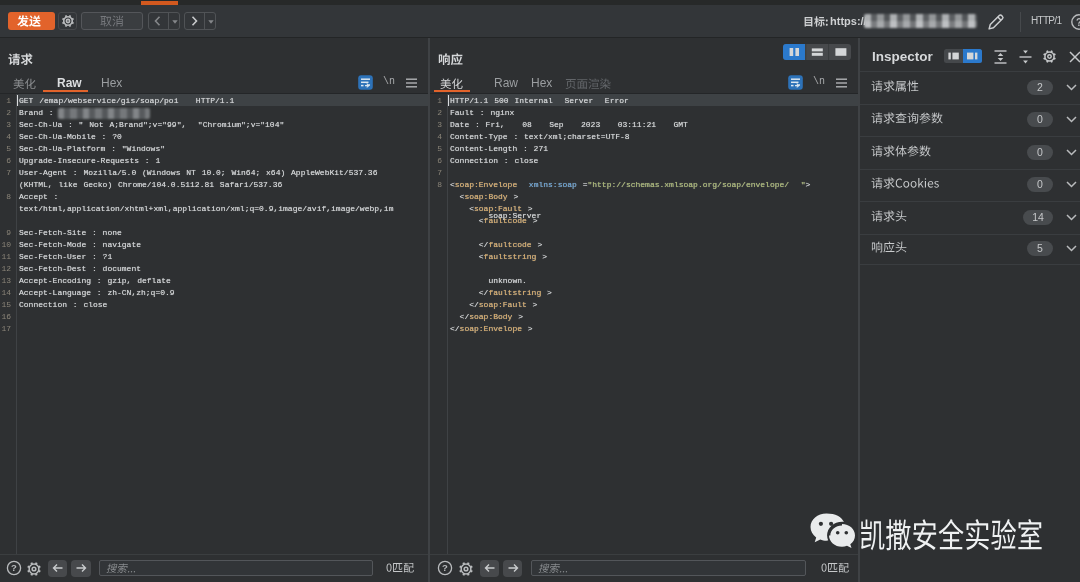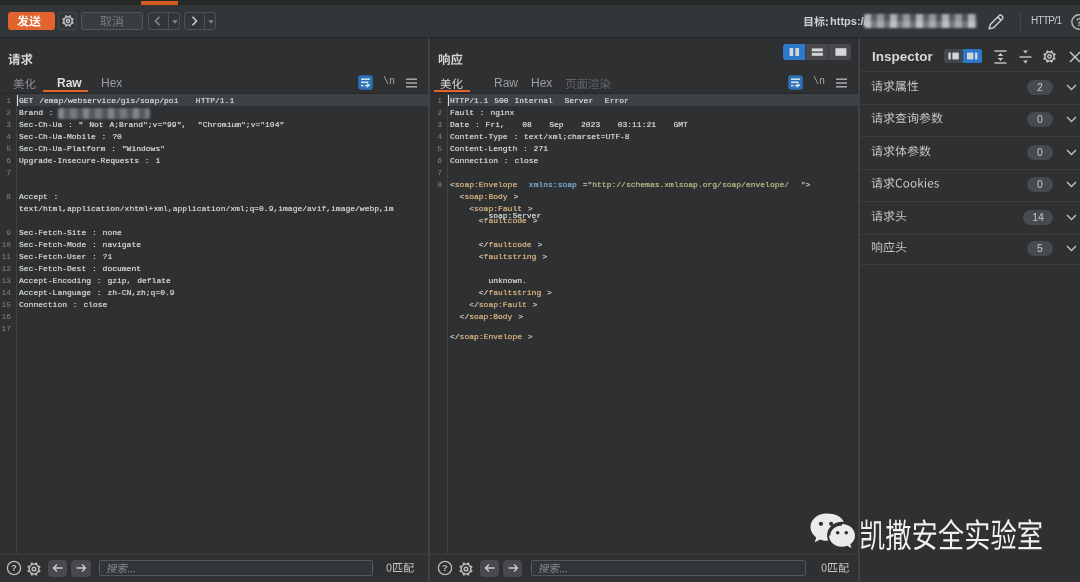--- a/index.html
+++ b/index.html
@@ -171,20 +171,22 @@
 <div class="row mono" style="left:19px;top:13px">Brand : </div>
 <div class="ln" style="left:0;top:25px">3</div>
 <div class="row mono" style="left:19px;top:25px">Sec-Ch-Ua : " Not A;Brand";v="99",  "Chromium";v="104"</div>
 <div class="ln" style="left:0;top:37px">4</div>
 <div class="row mono" style="left:19px;top:37px">Sec-Ch-Ua-Mobile : ?0</div>
 <div class="ln" style="left:0;top:49px">5</div>
 <div class="row mono" style="left:19px;top:49px">Sec-Ch-Ua-Platform : "Windows"</div>
 <div class="ln" style="left:0;top:61px">6</div>
 <div class="row mono" style="left:19px;top:61px">Upgrade-Insecure-Requests : 1</div>
 <div class="ln" style="left:0;top:73px">7</div>
+<div class="row mono" style="left:19px;top:73px">User-Agent : Mozilla/5.0 (Windows NT 10.0; Win64; x64) AppleWebKit/537.36</div>
+<div class="row mono" style="left:19px;top:85px">(KHTML, like Gecko) Chrome/104.0.5112.81 Safari/537.36</div>
 <div class="ln" style="left:0;top:97px">8</div>
 <div class="row mono" style="left:19px;top:97px">Accept :</div>
 <div class="row mono" style="left:19px;top:109px">text/html,application/xhtml+xml,application/xml;q=0.9,image/avif,image/webp,im</div>
 <div class="ln" style="left:0;top:133px">9</div>
 <div class="row mono" style="left:19px;top:133px">Sec-Fetch-Site : none</div>
 <div class="ln" style="left:0;top:145px">10</div>
 <div class="row mono" style="left:19px;top:145px">Sec-Fetch-Mode : navigate</div>
 <div class="ln" style="left:0;top:157px">11</div>
 <div class="row mono" style="left:19px;top:157px">Sec-Fetch-User : ?1</div>
 <div class="ln" style="left:0;top:169px">12</div>
@@ -221,21 +223,21 @@
 <div class="row mono" style="left:29.6px;top:97px"><span style="color:#ced0d2">&lt;</span><span style="color:#d7a65e">soap:Body</span><span style="color:#ced0d2"> &gt;</span></div>
 <div class="row mono" style="left:39.2px;top:109px"><span style="color:#ced0d2">&lt;</span><span style="color:#d7a65e">soap:Fault</span><span style="color:#ced0d2"> &gt;</span></div>
 <div class="row mono" style="left:48.8px;top:121px"><span style="color:#ced0d2">&lt;</span><span style="color:#d7a65e">faultcode</span><span style="color:#ced0d2"> &gt;</span></div>
 <div class="row mono" style="left:58.4px;top:116px"><span style="color:#ced0d2">soap:Server</span></div>
 <div class="row mono" style="left:48.8px;top:145px"><span style="color:#ced0d2">&lt;/</span><span style="color:#d7a65e">faultcode</span><span style="color:#ced0d2"> &gt;</span></div>
 <div class="row mono" style="left:48.8px;top:157px"><span style="color:#ced0d2">&lt;</span><span style="color:#d7a65e">faultstring</span><span style="color:#ced0d2"> &gt;</span></div>
 <div class="row mono" style="left:58.4px;top:181px"><span style="color:#ced0d2">unknown.</span></div>
 <div class="row mono" style="left:48.8px;top:193px"><span style="color:#ced0d2">&lt;/</span><span style="color:#d7a65e">faultstring</span><span style="color:#ced0d2"> &gt;</span></div>
 <div class="row mono" style="left:39.2px;top:205px"><span style="color:#ced0d2">&lt;/</span><span style="color:#d7a65e">soap:Fault</span><span style="color:#ced0d2"> &gt;</span></div>
 <div class="row mono" style="left:29.6px;top:217px"><span style="color:#ced0d2">&lt;/</span><span style="color:#d7a65e">soap:Body</span><span style="color:#ced0d2"> &gt;</span></div>
-<div class="row mono" style="left:20px;top:237px"><span style="color:#ced0d2">&lt;/</span><span style="color:#d7a65e">soap:Envelope</span><span style="color:#ced0d2"> &gt;</span></div>
+<div class="row mono" style="left:20px;top:229px"><span style="color:#ced0d2">&lt;/</span><span style="color:#d7a65e">soap:Envelope</span><span style="color:#ced0d2"> &gt;</span></div>
 </div>
 <div class="abs" style="left:872px;top:49px;font-size:13.5px;font-weight:bold;color:#d6d8da">Inspector</div>
 <div class="abs" style="left:944.4px;top:49.4px;width:37.6px;height:13.4px;background:#45484b;border-radius:2.5px"></div>
 <div class="abs" style="left:963.2px;top:49.4px;width:18.8px;height:13.4px;background:#2b79cc;border-radius:0 2.5px 2.5px 0"></div>
 <svg width="38" height="14" viewBox="0 0 38 14" style="position:absolute;left:944.4px;top:49.4px">
     <g fill="#d4d6d8">
       <rect x="4.4" y="3.6" width="2.4" height="6.8"></rect>
       <rect x="8.4" y="3.6" width="6.4" height="6.8"></rect>
       <rect x="23" y="3.6" width="6.4" height="6.8"></rect>
       <rect x="31" y="3.6" width="2.4" height="6.8"></rect>

